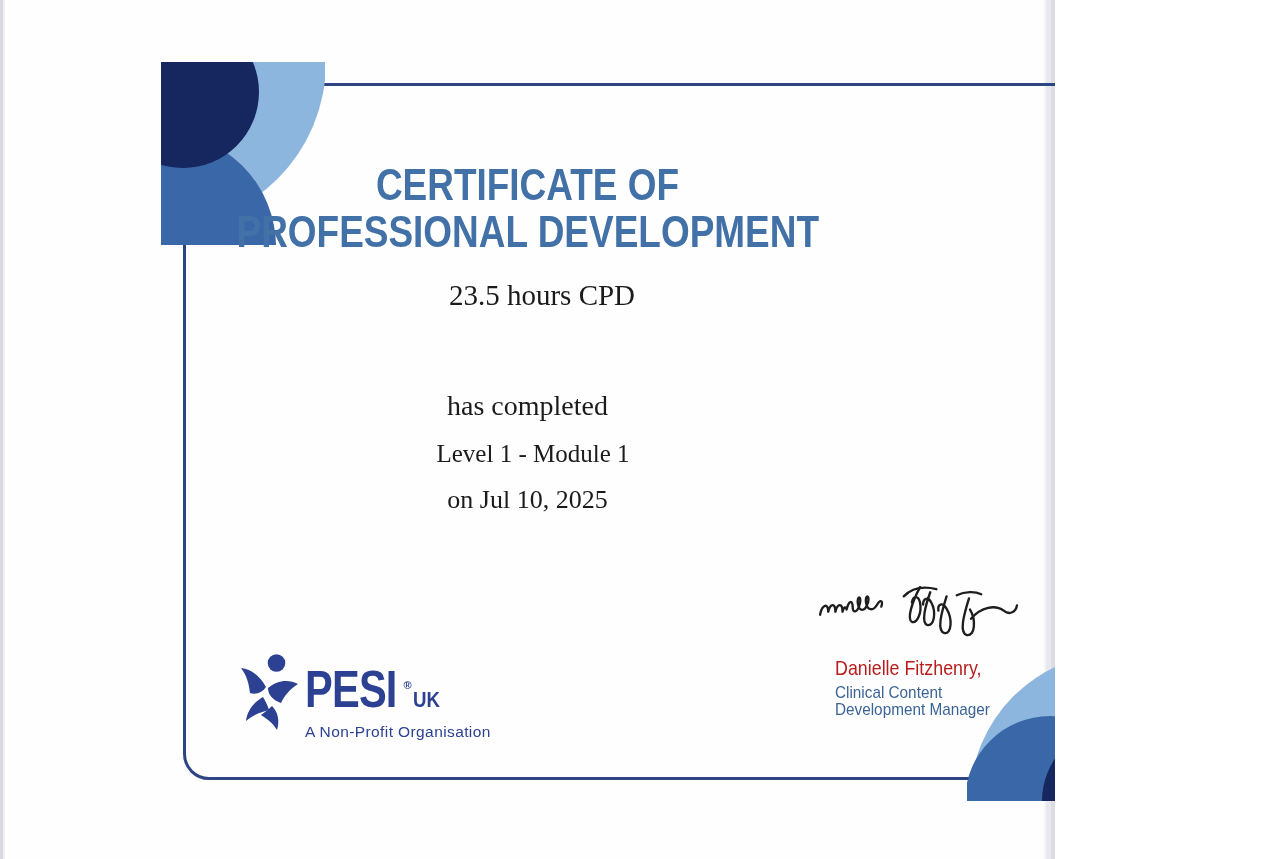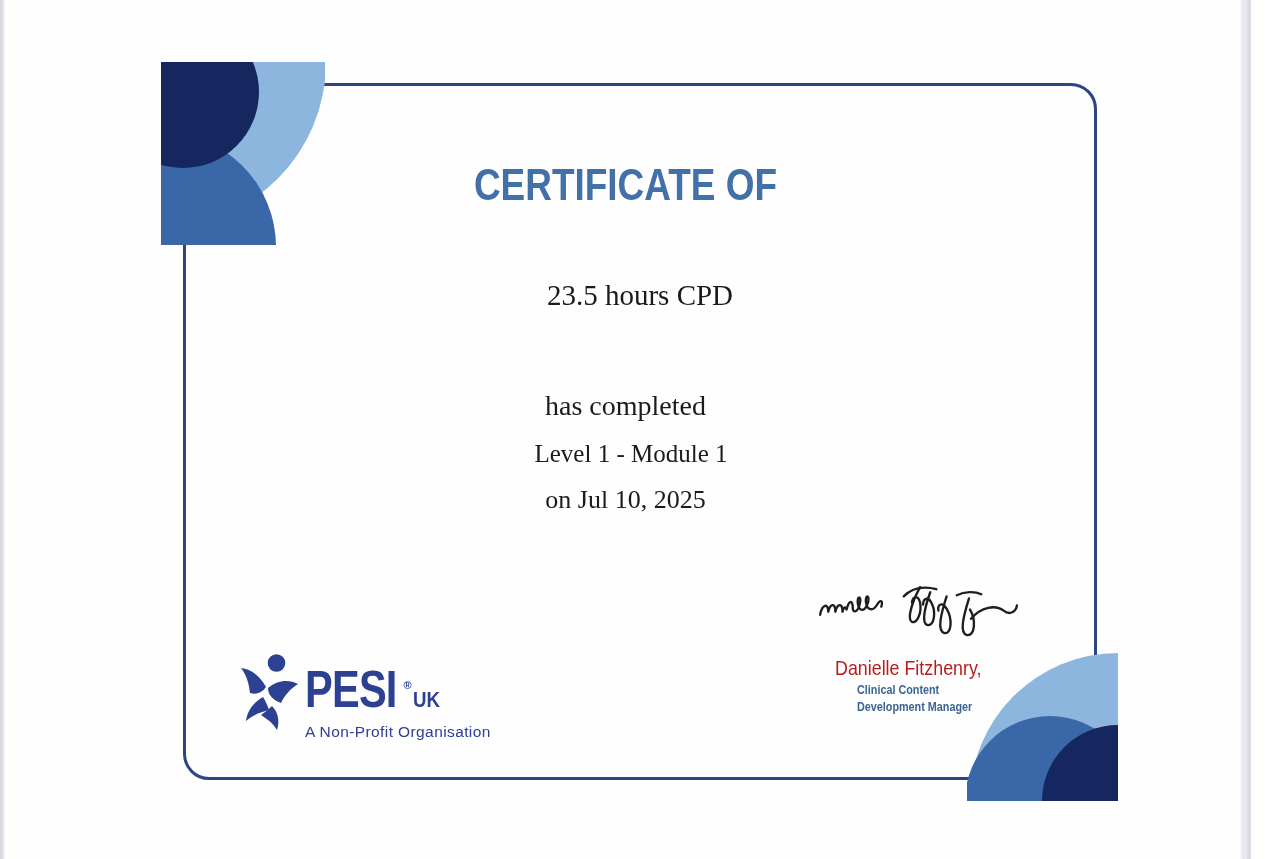--- a/index.html
+++ b/index.html
@@ -1,17 +1,17 @@
 <!DOCTYPE html>
 <html><head>
 <meta charset="utf-8">
 <style>
   html,body{margin:0;padding:0;}
   body{background:#ffffff;font-family:"Liberation Sans",sans-serif;}
-  #canvas{position:relative;width:1251px;height:859px;background:#fefefe;overflow:hidden;}
+  #canvas{position:relative;width:1055px;height:859px;background:#fefefe;overflow:hidden;}
 
   .abs{position:absolute;}
   .ctext{left:0;right:0;text-align:center;}
 
   
   .edge-left{left:0;top:0;width:7px;height:859px;
     background:linear-gradient(90deg,#d9d9df 0 3px,#eef0f2 3px 5px,#ffffff 5px);}
   .edge-right{right:0;top:0;width:12px;height:859px;
     background:linear-gradient(270deg,#dcdce2 0 4px,#e8e9ee 4px 8px,#ffffff 12px);}
 
@@ -48,21 +48,21 @@
   .recipient{top:333px;font-size:33px;font-weight:bold;}
   .completed{top:392px;font-size:28px;}
   .course{top:441px;font-size:25px;padding-left:11px;}
   .datetext{top:487px;font-size:26px;}
 
   
   .sig-svg{left:816px;top:560px;width:204px;height:90px;}
   .sig-name{left:835px;top:657px;color:#b91c1c;font-size:21px;font-weight:normal;
     white-space:nowrap;line-height:1;}
   .sig-name .squeeze-l{display:inline-block;transform:scaleX(0.85);transform-origin:left;}
-  .sig-role{left:835px;color:#3b6496;font-size:12px;font-weight:bold;white-space:nowrap;line-height:1;margin-left:22px;}
+  .sig-role{left:835px;color:#3b6496;font-size:17px;font-weight:normal;white-space:nowrap;line-height:1;}
   .sig-role .squeeze-l{display:inline-block;transform:scaleX(0.9);transform-origin:left;}
   .role1{top:684px;}
   .role2{top:701px;}
 
   
   .logo-icon{left:239px;top:651px;width:68px;height:80px;}
   .logo-text{left:305px;top:663px;color:#2d4193;white-space:nowrap;}
   .wordmark-line{line-height:1;height:47px;}
   .wordmark{display:inline-block;font-size:52px;font-weight:bold;letter-spacing:-1px;
     transform:scaleX(0.8);transform-origin:left;vertical-align:baseline;}
@@ -88,20 +88,23 @@
   </div>
 
   <div class="abs corner corner-br">
     <div class="circle c-light br-light"></div>
     <div class="circle c-mid br-mid"></div>
     <div class="circle c-dark br-dark"></div>
   </div>
 
   <div class="abs ctext title title-l1">
     <span class="squeeze">CERTIFICATE OF</span>
+  </div>
+  <div class="abs ctext title title-l2">
+    <span class="squeeze">PROFESSIONAL DEVELOPMENT</span>
   </div>
 
   <div class="abs ctext serif hours">23.5 hours CPD</div>
   <div class="abs ctext serif completed">has completed</div>
   <div class="abs ctext serif course">Level 1 - Module 1</div>
   <div class="abs ctext serif datetext">on Jul 10, 2025</div>
 
   <svg class="abs sig-svg" viewBox="0 0 200 85" fill="none" stroke="#1e1e1e" stroke-width="2.3" stroke-linecap="round" stroke-linejoin="round">
     <path d="M4,52 C6,42 12,40 12,49 C14,41 19,40 19,49 C21,41 26,40 26,49
              C27,45 29,43 30,47 C32,38 36,37 36,45 C36,51 41,50 43,41

